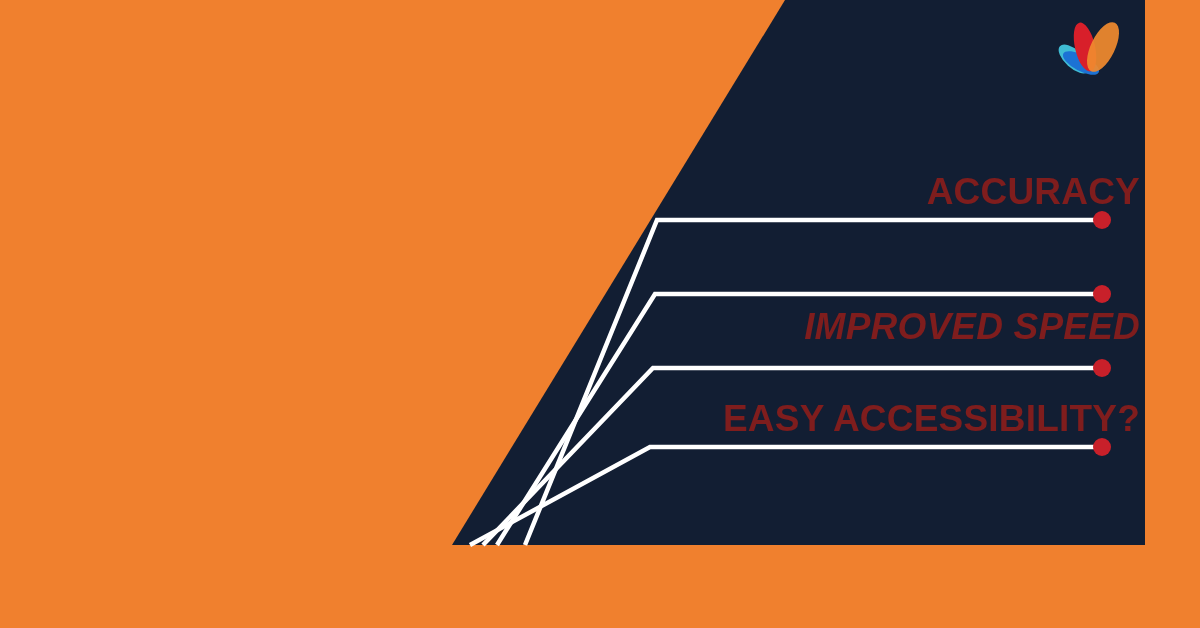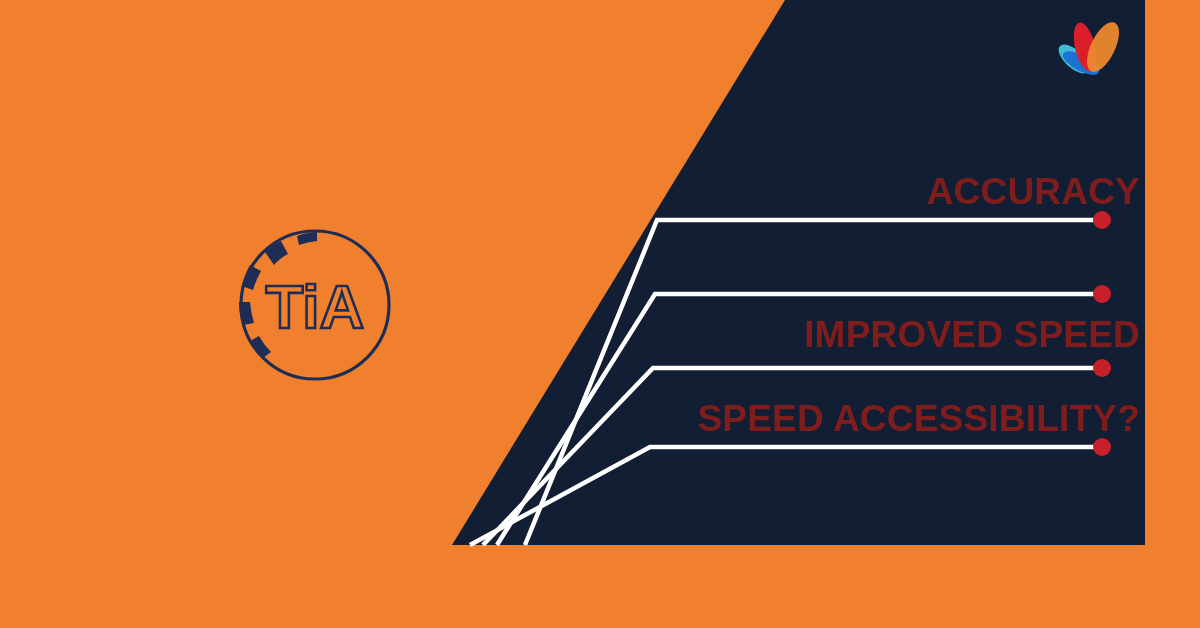--- a/index.html
+++ b/index.html
@@ -52,21 +52,21 @@
     font-size: 37px;
     letter-spacing: 0.2px;
     line-height: 1;
     white-space: nowrap;
     text-align: right;
     right: 60px;
     font-family: "Liberation Sans", sans-serif;
   }
   #lbl0 { top: 173px; }
   #lbl1 { top: 247px; }
-  #lbl2 { top: 316px; }
+  #lbl2 { top: 308px; font-style: italic; }
   #lbl3 { top: 400px; }
 </style>
 </head>
 <body>
 
 <div id="canvas">
 
   <div class="bg-orange"></div>
 
   <svg class="art-layer" viewBox="0 0 1200 628">
@@ -78,38 +78,27 @@
         <polyline points="470,545 650,447 1102,447" fill="none" stroke="#ffffff" stroke-width="4.5" stroke-linejoin="miter" stroke-linecap="butt"></polyline>
       </g>
     <g id="dot-group">
         <circle cx="1102" cy="220" r="9" fill="#c8202a"></circle>
         <circle cx="1102" cy="294" r="9" fill="#c8202a"></circle>
         <circle cx="1102" cy="368" r="9" fill="#c8202a"></circle>
         <circle cx="1102" cy="447" r="9" fill="#c8202a"></circle>
       </g>
   </svg>
 
-  <div class="tia-badge">
-    <svg class="tia-svg" viewBox="0 0 180 180">
-      <circle cx="90" cy="90" r="74" fill="none" stroke="#1e2d55" stroke-width="3.2"></circle>
-      <path d="M 40 37 q 9 -8 16 -11 l 7 13 q -8 4 -14 11 z" fill="#1e2d55"></path>
-      <path d="M 72 21 q 11 -4 20 -4 l 0 9 q -9 1 -18 4 z" fill="#1e2d55"></path>
-      <path d="M 17 71 q 3 -12 8 -21 l 11 6 q -5 9 -8 19 z" fill="#1e2d55"></path>
-      <path d="M 18 110 q -4 -12 -4 -23 l 11 0 q 1 11 4 21 z" fill="#1e2d55"></path>
-      <path d="M 38 143 q -8 -8 -13 -17 l 9 -5 q 5 9 12 16 z" fill="#1e2d55"></path>
-      <text x="90" y="113" text-anchor="middle" font-family="Liberation Sans, sans-serif" font-size="62" font-weight="bold" fill="none" stroke="#1e2d55" stroke-width="2.6">TiA</text>
-    </svg>
-  </div>
 
   <div class="brand-logo">
     <svg viewBox="0 0 78 72">
       <ellipse cx="19" cy="45" rx="9" ry="19" transform="rotate(-48 19 45)" fill="#3fbcd4"></ellipse>
       <ellipse cx="26" cy="49" rx="8" ry="20" transform="rotate(-62 26 49)" fill="#1c72d4"></ellipse>
       <ellipse cx="30" cy="33" rx="10" ry="25" transform="rotate(-13 30 33)" fill="#d81f2a"></ellipse>
       <ellipse cx="48" cy="33" rx="12" ry="27" transform="rotate(26 48 33)" fill="#f08a2e" opacity="0.93"></ellipse>
     </svg>
   </div>
 
   <div class="feature-label" id="lbl0">ACCURACY</div>
   <div class="feature-label" id="lbl2">IMPROVED SPEED</div>
-  <div class="feature-label" id="lbl3">SPEED ACCESSIBILITY?</div>
+  <div class="feature-label" id="lbl3">EASY ACCESSIBILITY?</div>
 
 </div>
 
 </body></html>

